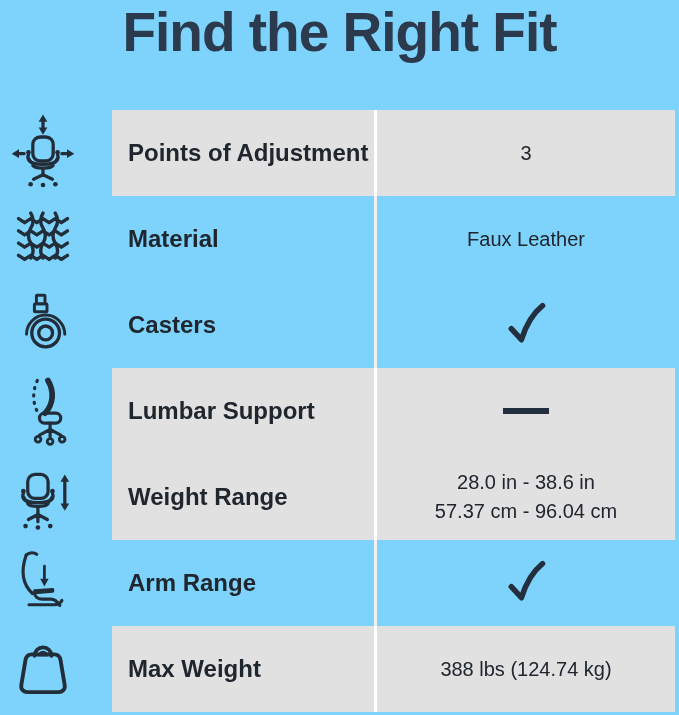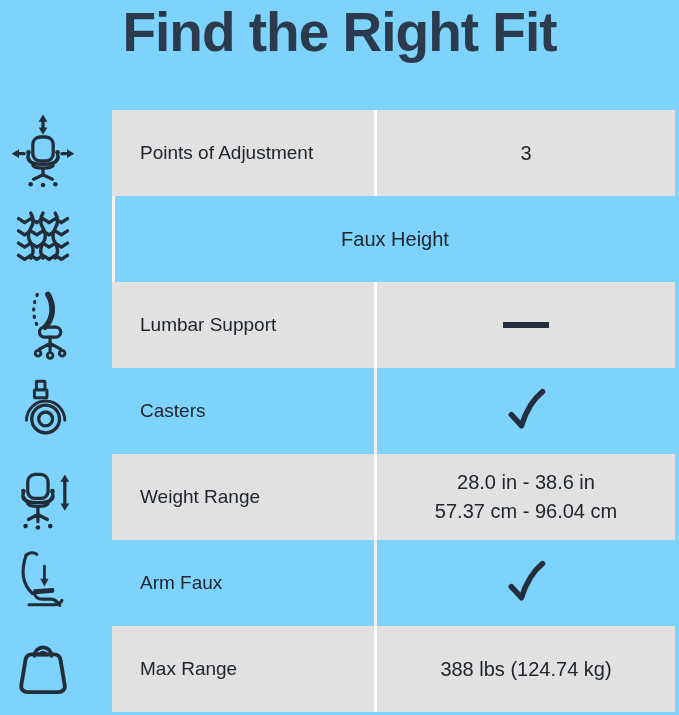--- a/index.html
+++ b/index.html
@@ -14,22 +14,22 @@
     color:#2b3a4d;
   }
   .spec-table{margin-top:48px;}
   .row{display:flex;height:86px;}
   .icon-cell{
     width:112px;flex:0 0 112px;display:flex;align-items:center;justify-content:center;
   }
   .icon-cell svg{margin-right:26px;}
   .label-cell{
     width:262px;flex:0 0 262px;box-sizing:border-box;
-    display:flex;align-items:center;padding-left:28px;
-    font-size:19px;font-weight:400;color:#20262e;
+    display:flex;align-items:center;padding-left:16px;
+    font-size:24px;font-weight:700;color:#20262e;
   }
   .value-cell{
     flex:1;margin-right:4px;box-sizing:border-box;
     display:flex;flex-direction:column;align-items:center;justify-content:center;
     font-size:20px;font-weight:400;color:#20262e;text-align:center;
     border-left:3px solid #f1f1f1;line-height:29px;
   }
   .row.shaded .label-cell,.row.shaded .value-cell{background:#e1e1e1;}
   .row.shaded .value-cell{border-left-color:#ffffff;}
   .dash{width:46px;height:6px;background:#232f3e;}
@@ -80,59 +80,60 @@
         <svg width="68" height="72" viewBox="0 0 100 100">
           <path class="ic" style="stroke-width:5" d="M32,12 c5,8 5,14 0,22 c-5,8 -5,14 0,22 c5,8 5,14 0,22"></path>
           <path class="ic" style="stroke-width:5" d="M50,12 c-5,8 -5,14 0,22 c5,8 5,14 0,22 c-5,8 -5,14 0,22"></path>
           <path class="ic" style="stroke-width:5" d="M68,12 c5,8 5,14 0,22 c-5,8 -5,14 0,22 c5,8 5,14 0,22"></path>
           <path class="ic" style="stroke-width:5" d="M14,20 l9,6 9,-6 9,6 9,-6 9,6 9,-6 9,6 9,-6"></path>
           <path class="ic" style="stroke-width:5" d="M14,38 l9,6 9,-6 9,6 9,-6 9,6 9,-6 9,6 9,-6"></path>
           <path class="ic" style="stroke-width:5" d="M14,56 l9,6 9,-6 9,6 9,-6 9,6 9,-6 9,6 9,-6"></path>
           <path class="ic" style="stroke-width:5" d="M14,74 l9,6 9,-6 9,6 9,-6 9,6 9,-6 9,6 9,-6"></path>
         </svg>
       </div>
+      <div class="label-cell">Material</div>
       <div class="value-cell">
-        <span>Faux Height</span>
+        <span>Faux Leather</span>
+      </div>
+    </div>
+
+    <div class="row">
+      <div class="icon-cell">
+        <svg width="66" height="72" viewBox="0 0 100 100">
+          <rect class="ic" x="40" y="5" width="13" height="13" rx="1"></rect>
+          <rect class="ic" x="37" y="18" width="19" height="12" rx="1"></rect>
+          <path class="ic" d="M25,64 A29,29 0 0 1 83,64"></path>
+          <circle class="ic" style="stroke-width:5" cx="54" cy="62" r="21"></circle>
+          <circle class="ic" style="stroke-width:5" cx="54" cy="62" r="10.5"></circle>
+        </svg>
+      </div>
+      <div class="label-cell">Casters</div>
+      <div class="value-cell">
+        <svg width="46" height="46" viewBox="0 0 50 50">
+          <path d="M9,29 L20,41 C25,25 33,12 43,4" fill="none" stroke="#232f3e" stroke-width="6" stroke-linecap="round" stroke-linejoin="round"></path>
+        </svg>
       </div>
     </div>
 
     <div class="row shaded">
       <div class="icon-cell">
         <svg width="72" height="78" viewBox="0 0 100 110">
           <path class="ic" style="stroke-width:8" d="M57,12 c9,15 8,33 -4,46"></path>
           <path class="ic" style="stroke-width:4.5;stroke-dasharray:1.5 9" d="M42,12 c-7,15 -7,31 1,46"></path>
           <rect class="ic" x="45" y="58" width="30" height="14" rx="7"></rect>
           <line class="ic" x1="60" y1="72" x2="60" y2="81"></line>
           <path class="ic" d="M60,81 l-15,8 M60,81 l15,8 M60,81 v10"></path>
           <circle class="ic" style="stroke-width:4" cx="43" cy="95" r="4"></circle>
           <circle class="ic" style="stroke-width:4" cx="60" cy="98" r="4"></circle>
           <circle class="ic" style="stroke-width:4" cx="77" cy="95" r="4"></circle>
         </svg>
       </div>
       <div class="label-cell">Lumbar Support</div>
       <div class="value-cell">
         <div class="dash"></div>
-      </div>
-    </div>
-
-    <div class="row">
-      <div class="icon-cell">
-        <svg width="66" height="72" viewBox="0 0 100 100">
-          <rect class="ic" x="40" y="5" width="13" height="13" rx="1"></rect>
-          <rect class="ic" x="37" y="18" width="19" height="12" rx="1"></rect>
-          <path class="ic" d="M25,64 A29,29 0 0 1 83,64"></path>
-          <circle class="ic" style="stroke-width:5" cx="54" cy="62" r="21"></circle>
-          <circle class="ic" style="stroke-width:5" cx="54" cy="62" r="10.5"></circle>
-        </svg>
-      </div>
-      <div class="label-cell">Casters</div>
-      <div class="value-cell">
-        <svg width="46" height="46" viewBox="0 0 50 50">
-          <path d="M9,29 L20,41 C25,25 33,12 43,4" fill="none" stroke="#232f3e" stroke-width="6" stroke-linecap="round" stroke-linejoin="round"></path>
-        </svg>
       </div>
     </div>
 
     <div class="row shaded">
       <div class="icon-cell">
         <svg width="74" height="80" viewBox="0 0 100 110">
           <line class="ic" x1="80" y1="32" x2="80" y2="66"></line>
           <polygon class="icf" points="74,34 86,34 80,24"></polygon>
           <polygon class="icf" points="74,64 86,64 80,74"></polygon>
           <rect class="ic" x="29" y="24" width="28" height="33" rx="10"></rect>
@@ -161,36 +162,36 @@
         <svg width="70" height="72" viewBox="0 0 100 100">
           <path class="ic" d="M26,10 c5,-4 11,-4 15,-1"></path>
           <path class="ic" d="M26,10 c-9,26 -3,44 9,55"></path>
           <line class="ic" style="stroke-width:4" x1="52" y1="26" x2="52" y2="46"></line>
           <polygon class="icf" points="46,44 58,44 52,55"></polygon>
           <rect class="icf" x="36" y="58" width="30" height="7" rx="2" transform="rotate(-4 51 61)"></rect>
           <path class="ic" d="M38,64 c0,6 5,9 11,9 h12 c6,0 10,4 13,9"></path>
           <path class="ic" d="M30,81 h36 c6,0 9,-2 11,-6"></path>
         </svg>
       </div>
-      <div class="label-cell">Arm Faux</div>
+      <div class="label-cell">Arm Range</div>
       <div class="value-cell">
         <svg width="46" height="46" viewBox="0 0 50 50">
           <path d="M9,29 L20,41 C25,25 33,12 43,4" fill="none" stroke="#232f3e" stroke-width="6" stroke-linecap="round" stroke-linejoin="round"></path>
         </svg>
       </div>
     </div>
 
     <div class="row shaded">
       <div class="icon-cell">
         <svg width="70" height="70" viewBox="0 0 100 100">
           <path class="ic" style="stroke-width:5.5" d="M38,31 a12,12 0 0 1 24,0"></path>
           <path class="icf" d="M42,32 a8,8 0 0 1 16,0 z"></path>
           <path class="ic" style="stroke-width:5.5" d="M34,29 h32 c5,0 8,3 9,8 l6,36 c1,6 -3,10 -9,10 h-44 c-6,0 -10,-4 -9,-10 l6,-36 c1,-5 4,-8 9,-8 z"></path>
         </svg>
       </div>
-      <div class="label-cell">Max Range</div>
+      <div class="label-cell">Max Weight</div>
       <div class="value-cell">
         <span>388 lbs (124.74 kg)</span>
       </div>
     </div>
 
   </div>
 </div>
 
 </body></html>

